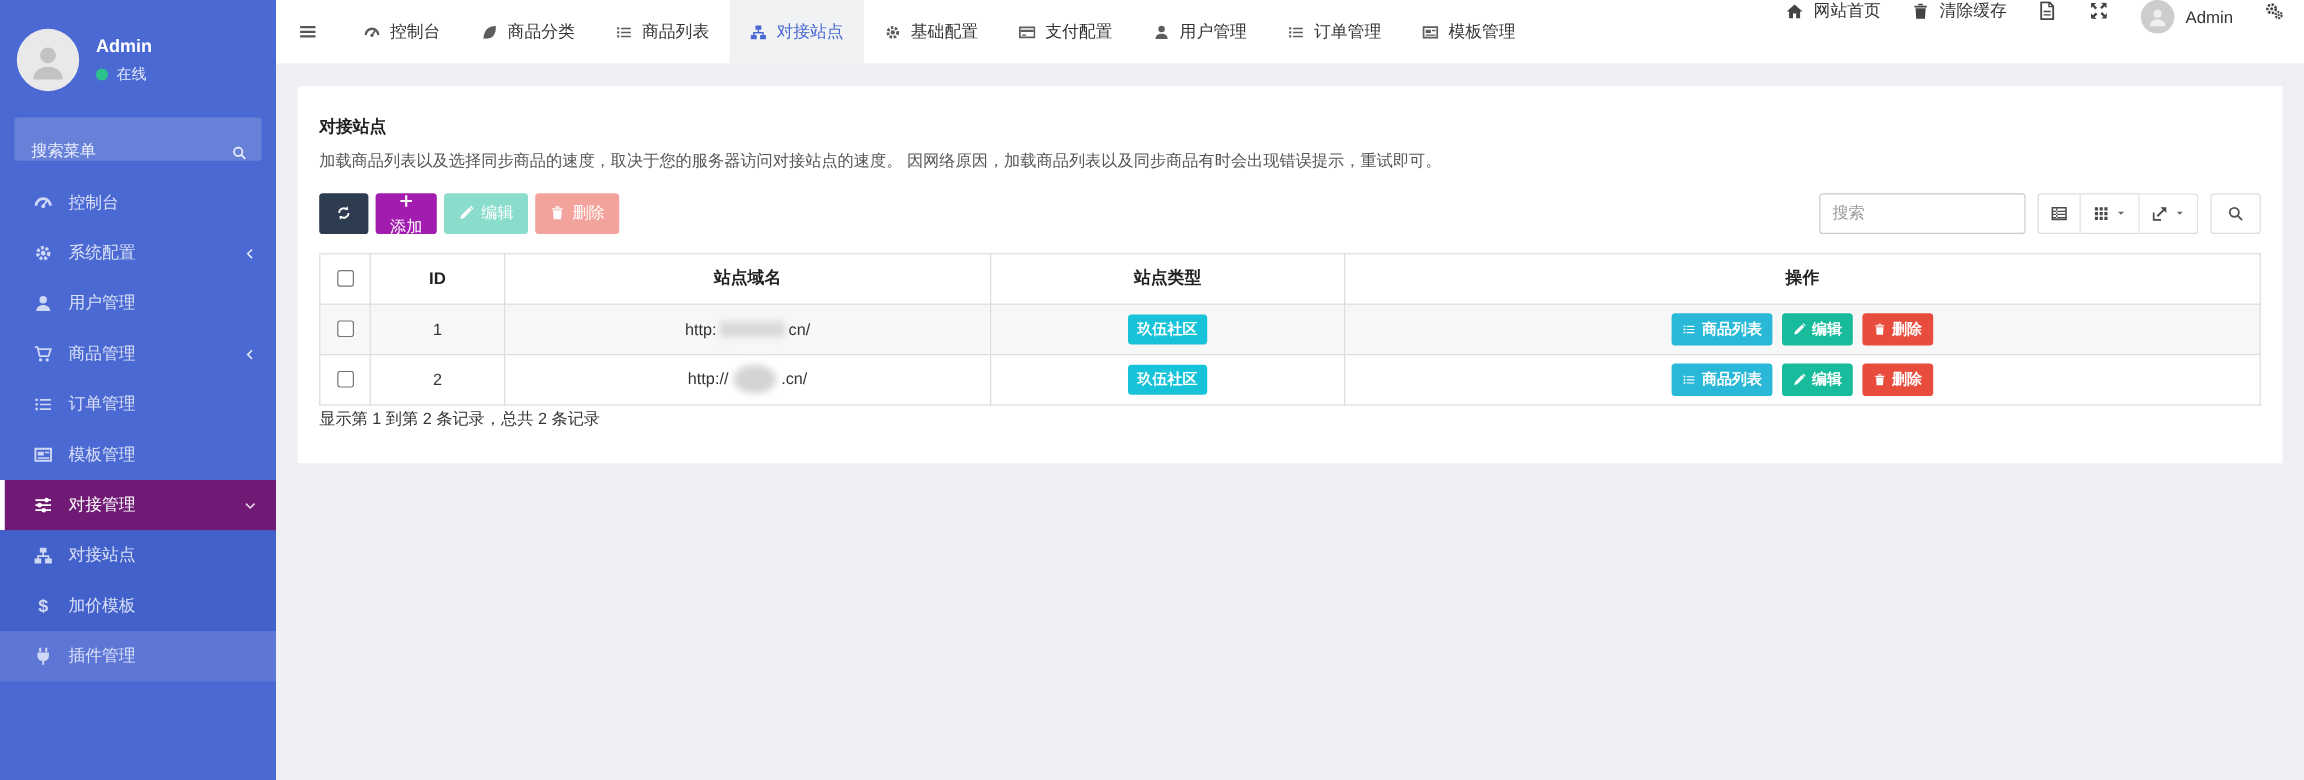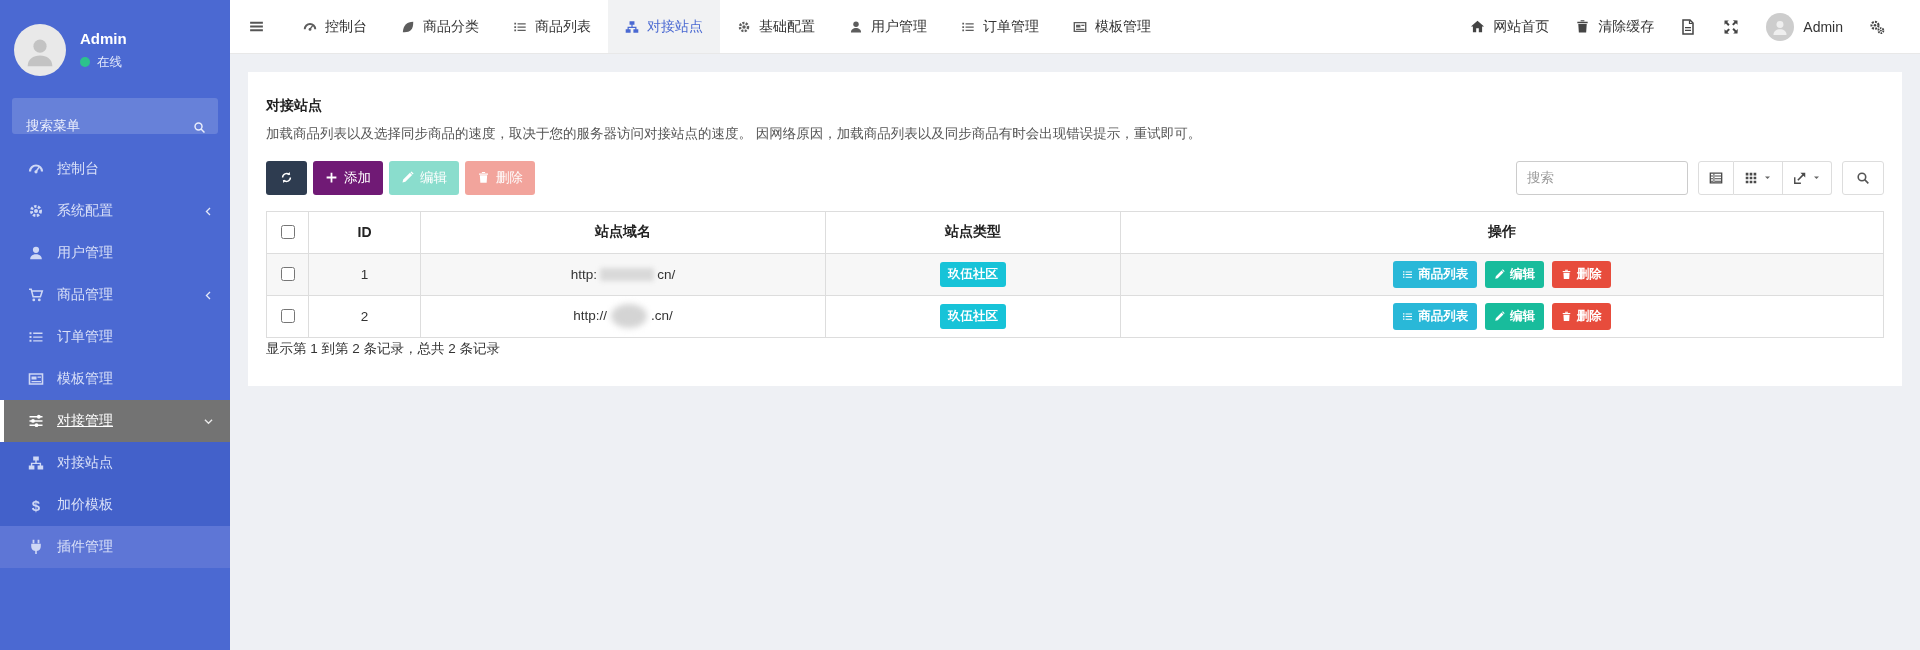--- a/index.html
+++ b/index.html
@@ -21,37 +21,37 @@
                display:flex;align-items:flex-end;padding:0 12px;color:#eaeefc;}
   .side-search input{flex:1;background:transparent;border:none;outline:none;color:#fff;
                      font-size:13.5px;font-family:inherit;min-width:0;}
   .side-search input::placeholder{color:#eaeefc;opacity:1;}
   .side-search .ic{width:13px;height:13px;}
   .side-menu{margin-top:2px;}
   .side-item{height:42px;display:flex;align-items:center;gap:13px;padding:0 16px 0 28px;
              color:#d9e0f8;font-size:14px;cursor:pointer;}
   .side-item .ic{width:16px;height:16px;color:#cfd8f5;}
   .side-item .arrow{margin-left:auto;width:11px;height:11px;color:rgba(255,255,255,.85);}
-  .side-item.active{background:#737373;color:#fff;box-shadow:inset 4px 0 0 #ffffff;text-decoration:underline;}
+  .side-item.active{background:#701a75;color:#fff;box-shadow:inset 4px 0 0 #ffffff;}
   .side-item.active .ic{color:#fff;}
   .side-item.child{background:#4361ca;}
   .side-item.light{background:#5e76d6;}
   .dollar-glyph{width:16px;text-align:center;font-size:15px;font-weight:bold;color:#cfd8f5;flex:none;}
 
   
   .topbar{position:absolute;left:230px;top:0;width:1690px;height:54px;background:#fff;
           border-bottom:1px solid #e8e8e8;display:flex;align-items:stretch;box-sizing:border-box;}
   .burger{width:52px;display:flex;align-items:center;justify-content:center;color:#555;cursor:pointer;}
   .burger .ic{width:17px;height:17px;}
   .tabs{display:flex;margin-left:4px;}
   .tab{display:flex;align-items:center;gap:8px;padding:0 17px;font-size:14px;color:#333;cursor:pointer;}
   .tab .ic{width:14px;height:14px;color:#5d5d5d;}
   .tab.active{background:#f1f2f3;color:#4a69d2;}
   .tab.active .ic{color:#4a69d2;}
-  .topbar-right{margin-left:auto;display:flex;align-items:center;gap:26px;padding-right:34px;}
+  .topbar-right{margin-left:auto;display:flex;align-items:flex-start;gap:26px;padding-right:16px;}
   .tb-link{display:flex;align-items:center;gap:8px;font-size:14px;color:#333;cursor:pointer;}
   .tb-link .ic{width:15px;height:15px;color:#444;}
   .tb-iconbtn{width:17px;height:17px;color:#444;cursor:pointer;display:flex;align-items:center;}
   .tb-iconbtn .ic{width:16px;height:16px;}
   .tb-user{display:flex;align-items:center;gap:9px;cursor:pointer;font-size:14px;color:#333;}
   .tb-avatar{width:28px;height:28px;border-radius:50%;background:#cdcdcd;overflow:hidden;
              display:flex;justify-content:center;flex:none;}
   .tb-avatar svg{width:18px;height:18px;fill:#efefef;margin-top:6px;}
 
   
@@ -59,21 +59,21 @@
   .panel{margin:18px;background:#fff;padding:16px 18px 28px;}
   .panel-title{font-size:14px;font-weight:bold;color:#1f1f1f;}
   .panel-desc{font-size:13.5px;color:#555;margin-top:8px;}
 
   .toolbar{display:flex;align-items:center;margin-top:18px;}
   .btn{display:inline-flex;align-items:center;gap:6px;height:34px;padding:0 12px;border-radius:3px;
        border:none;font-size:13.5px;color:#fff;cursor:pointer;font-family:inherit;}
   .btn .ic{width:13px;height:13px;}
   .btn+.btn{margin-left:6px;}
   .btn-refresh{background:#2e3c50;padding:0 14px;}
-  .btn-add{background:#701a75;}
+  .btn-add{background:#a21caf;flex-direction:column;}
   .btn-edit{background:#18bc9c;opacity:.5;cursor:default;}
   .btn-del{background:#e74c3c;opacity:.5;cursor:default;}
   .toolbar-right{margin-left:auto;display:flex;align-items:center;}
   .search-input{width:172px;height:34px;border:1px solid #ccc;border-radius:3px;padding:0 10px;
                 font-size:13.5px;color:#a21caf;outline:none;font-family:inherit;box-sizing:border-box;}
   .search-input::placeholder{color:#9a9a9a;}
   .btn-group{display:flex;margin-left:10px;}
   .gbtn{height:34px;background:#fff;border:1px solid #ddd;display:inline-flex;align-items:center;gap:5px;
         padding:0 10px;cursor:pointer;color:#4a4a4a;box-sizing:border-box;}
   .gbtn+.gbtn{border-left:none;}
@@ -341,20 +341,26 @@
       <svg class="ic">
           <use href="#i-sitemap"></use>
         </svg>
       <span>对接站点</span>
     </div>
     <div class="tab">
       <svg class="ic">
           <use href="#i-gear"></use>
         </svg>
       <span>基础配置</span>
+    </div>
+    <div class="tab">
+      <svg class="ic">
+          <use href="#i-card"></use>
+        </svg>
+      <span>支付配置</span>
     </div>
     <div class="tab">
       <svg class="ic">
           <use href="#i-user"></use>
         </svg>
       <span>用户管理</span>
     </div>
     <div class="tab">
       <svg class="ic">
           <use href="#i-list"></use>

